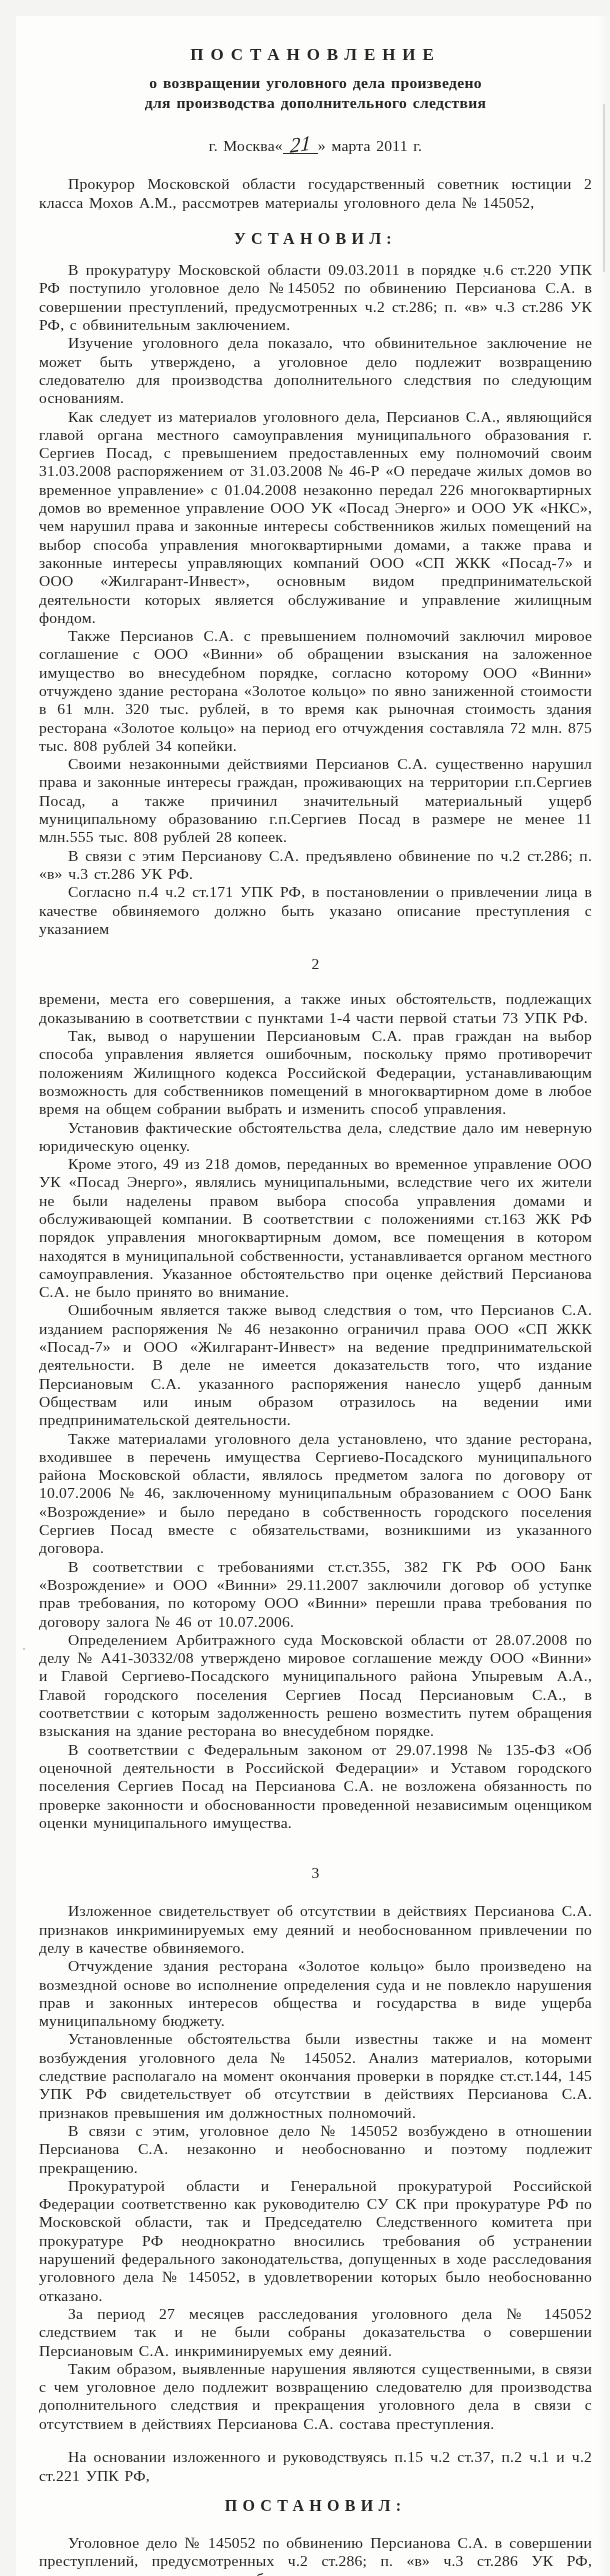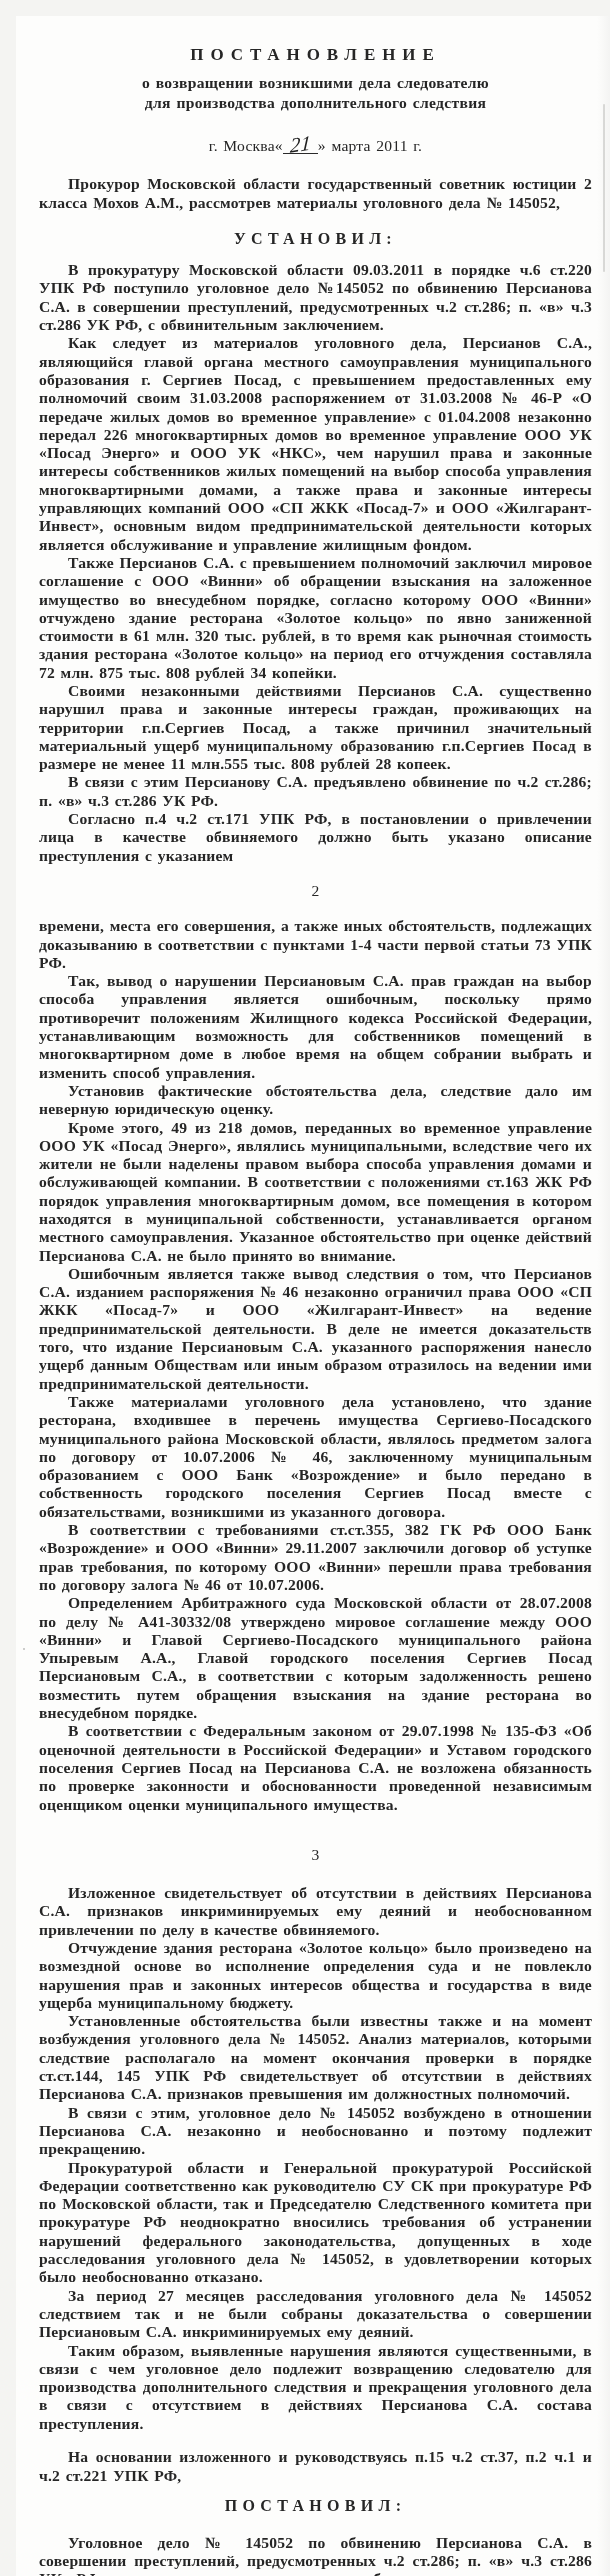--- a/index.html
+++ b/index.html
@@ -44,21 +44,21 @@
     display:inline-block;width:35px;text-align:center;
     border-bottom:1.2px solid #2a2a2a;line-height:13.7px;vertical-align:baseline;
   }
   .hand-day{
     display:inline-block;
     font-style:italic;font-size:20.6px;line-height:13.7px;
     transform:rotate(-9deg) skewX(-12deg);
     color:#1f1f1f;
   }
   .para{
-    margin:0;text-indent:29px;text-align:justify;font-weight:bold;
+    margin:0;text-indent:29px;text-align:justify;
   }
   .para.no-indent{text-indent:0;}
   .intro{margin-top:20px;}
   .section-heading{
     text-align:center;font-weight:700;font-size:16px;letter-spacing:5.3px;
     margin:17px 0 12.2px 0;line-height:20px;
   }
   .page-number{
     text-align:center;font-size:15.6px;
   }
@@ -72,36 +72,37 @@
 
 <div class="sheet">
 
   <div class="scan-edge"></div>
   <div class="scan-line"></div>
   <div class="speck" style="left:82px;top:192px;width:3.1px;height:2.3px;"></div>
   <div class="speck" style="left:467px;top:259px;width:1.5px;height:2.3px;"></div>
   <div class="speck" style="left:6.9px;top:1632px;width:2.3px;height:2.3px;"></div>
 
   <div class="doc-title">ПОСТАНОВЛЕНИЕ</div>
-  <div class="doc-subtitle">о возвращении возникшими дела следователю</div>
+  <div class="doc-subtitle">о возвращении уголовного дела произведено</div>
   <div class="doc-subtitle">для производства дополнительного следствия</div>
 
   <div class="place-date">
     <span>г. Москва</span>
     <span class="date-cell">
       <span>«</span><span class="hand-day-wrap"><span class="hand-day">21</span></span><span>»</span>
       <span>марта 2011 г.</span>
     </span>
   </div>
 
   <p class="para intro">Прокурор Московской области государственный советник юстиции 2 класса Мохов А.М., рассмотрев материалы уголовного дела № 145052,</p>
 
   <div class="section-heading">УСТАНОВИЛ:</div>
 
   <p class="para">В прокуратуру Московской области 09.03.2011 в порядке ч.6 ст.220 УПК РФ поступило уголовное дело №145052 по обвинению Персианова С.А. в совершении преступлений, предусмотренных ч.2 ст.286; п. «в» ч.3 ст.286 УК РФ, с обвинительным заключением.</p>
+  <p class="para">Изучение уголовного дела показало, что обвинительное заключение не может быть утверждено, а уголовное дело подлежит возвращению следователю для производства дополнительного следствия по следующим основаниям.</p>
   <p class="para">Как следует из материалов уголовного дела, Персианов С.А., являющийся главой органа местного самоуправления муниципального образования г. Сергиев Посад, с превышением предоставленных ему полномочий своим 31.03.2008 распоряжением от 31.03.2008 № 46-Р «О передаче жилых домов во временное управление» с 01.04.2008 незаконно передал 226 многоквартирных домов во временное управление ООО УК «Посад Энерго» и ООО УК «НКС», чем нарушил права и законные интересы собственников жилых помещений на выбор способа управления многоквартирными домами, а также права и законные интересы управляющих компаний ООО «СП ЖКК «Посад-7» и ООО «Жилгарант-Инвест», основным видом предпринимательской деятельности которых является обслуживание и управление жилищным фондом.</p>
   <p class="para">Также Персианов С.А. с превышением полномочий заключил мировое соглашение с ООО «Винни» об обращении взыскания на заложенное имущество во внесудебном порядке, согласно которому ООО «Винни» отчуждено здание ресторана «Золотое кольцо» по явно заниженной стоимости в 61 млн. 320 тыс. рублей, в то время как рыночная стоимость здания ресторана «Золотое кольцо» на период его отчуждения составляла 72 млн. 875 тыс. 808 рублей 34 копейки.</p>
   <p class="para">Своими незаконными действиями Персианов С.А. существенно нарушил права и законные интересы граждан, проживающих на территории г.п.Сергиев Посад, а также причинил значительный материальный ущерб муниципальному образованию г.п.Сергиев Посад в размере не менее 11 млн.555 тыс. 808 рублей 28 копеек.</p>
   <p class="para">В связи с этим Персианову С.А. предъявлено обвинение по ч.2 ст.286; п. «в» ч.3 ст.286 УК РФ.</p>
   <p class="para">Согласно п.4 ч.2 ст.171 УПК РФ, в постановлении о привлечении лица в качестве обвиняемого должно быть указано описание преступления с указанием</p>
 
   <div class="page-number pn2">2</div>
 
   <p class="para no-indent">времени, места его совершения, а также иных обстоятельств, подлежащих доказыванию в соответствии с пунктами 1-4 части первой статьи 73 УПК РФ.</p>
   <p class="para">Так, вывод о нарушении Персиановым С.А. прав граждан на выбор способа управления является ошибочным, поскольку прямо противоречит положениям Жилищного кодекса Российской Федерации, устанавливающим возможность для собственников помещений в многоквартирном доме в любое время на общем собрании выбрать и изменить способ управления.</p>

